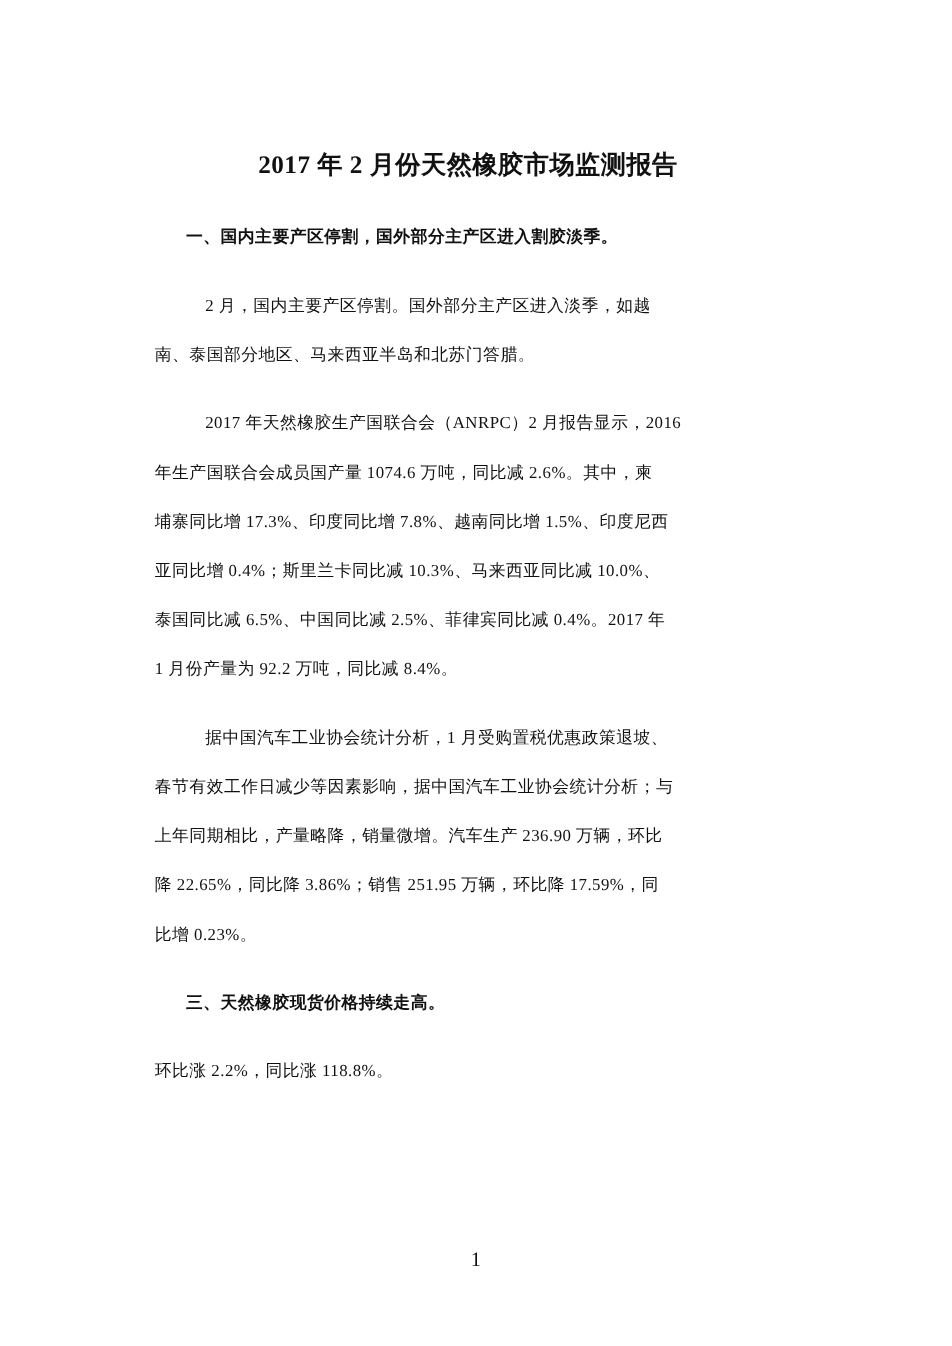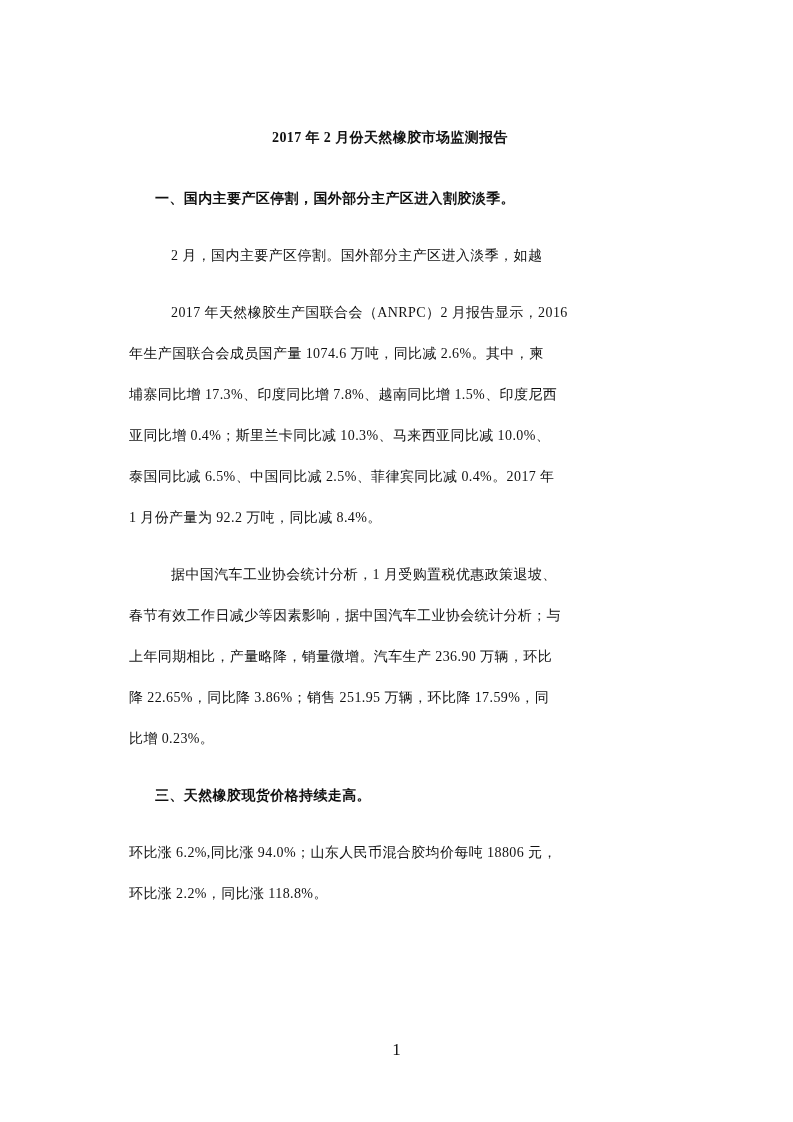--- a/index.html
+++ b/index.html
@@ -31,21 +31,21 @@
   }
   .ind {
     text-indent: 42px;
   }
   .bold {
     font-weight: bold;
   }
   .doc-title {
     height: 41px;
     line-height: 41px;
-    font-size: 14px;
+    font-size: 21px;
     font-weight: bold;
     text-align: center;
     white-space: nowrap;
     letter-spacing: 0.4px;
   }
   .title-gap {
     height: 20px;
   }
   .para {
     margin: 16px;
@@ -73,20 +73,21 @@
   <div class="content">
 
     <div class="doc-title">2017 年 2 月份天然橡胶市场监测报告</div>
 
     <div class="title-gap"></div>
 
     <div class="line ind bold">一、国内主要产区停割，国外部分主产区进入割胶淡季。</div>
 
     <div class="para">
       <div class="line ind">2 月，国内主要产区停割。国外部分主产区进入淡季，如越</div>
+      <div class="line">南、泰国部分地区、马来西亚半岛和北苏门答腊。</div>
     </div>
 
     <div class="para">
       <div class="line ind">2017 年天然橡胶生产国联合会（ANRPC）2 月报告显示，2016</div>
       <div class="line">年生产国联合会成员国产量 1074.6 万吨，同比减 2.6%。其中，柬</div>
       <div class="line">埔寨同比增 17.3%、印度同比增 7.8%、越南同比增 1.5%、印度尼西</div>
       <div class="line">亚同比增 0.4%；斯里兰卡同比减 10.3%、马来西亚同比减 10.0%、</div>
       <div class="line">泰国同比减 6.5%、中国同比减 2.5%、菲律宾同比减 0.4%。2017 年</div>
       <div class="line">1 月份产量为 92.2 万吨，同比减 8.4%。</div>
     </div>
@@ -98,20 +99,19 @@
       <div class="line">上年同期相比，产量略降，销量微增。汽车生产 236.90 万辆，环比</div>
       <div class="line">降 22.65%，同比降 3.86%；销售 251.95 万辆，环比降 17.59%，同</div>
       <div class="line">比增 0.23%。</div>
     </div>
 
     <div class="pre-heading-gap">
       <div class="line ind bold">三、天然橡胶现货价格持续走高。</div>
     </div>
 
     <div class="para">
-      <div class="line">环比涨 6.2%,同比涨 94.0%；山东人民币混合胶均价每吨 18806 元，</div>
       <div class="line">环比涨 2.2%，同比涨 118.8%。</div>
     </div>
 
   </div>
 
   <div class="footer">1</div>
 </div>
 
 </body></html>

